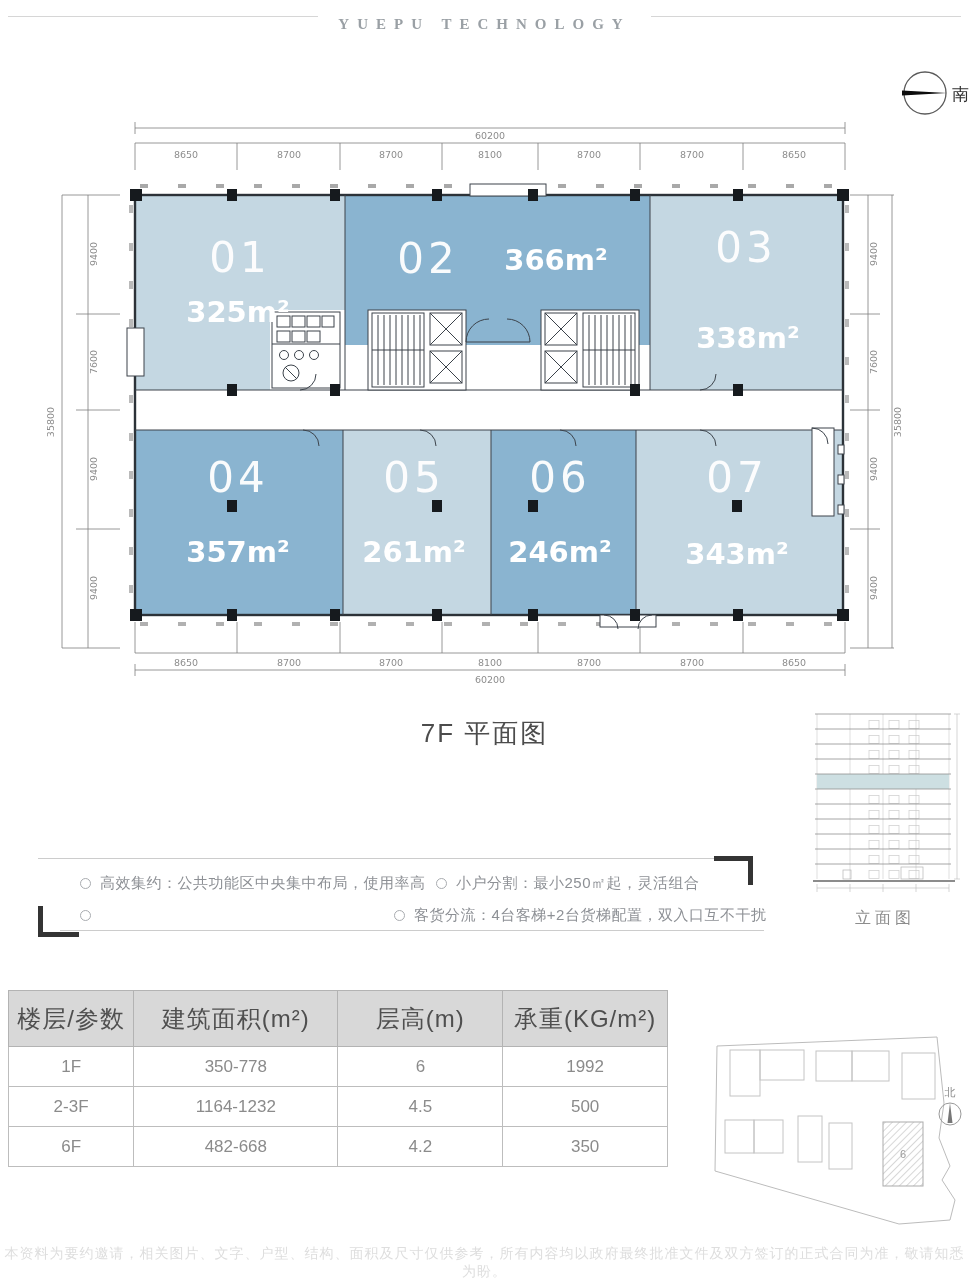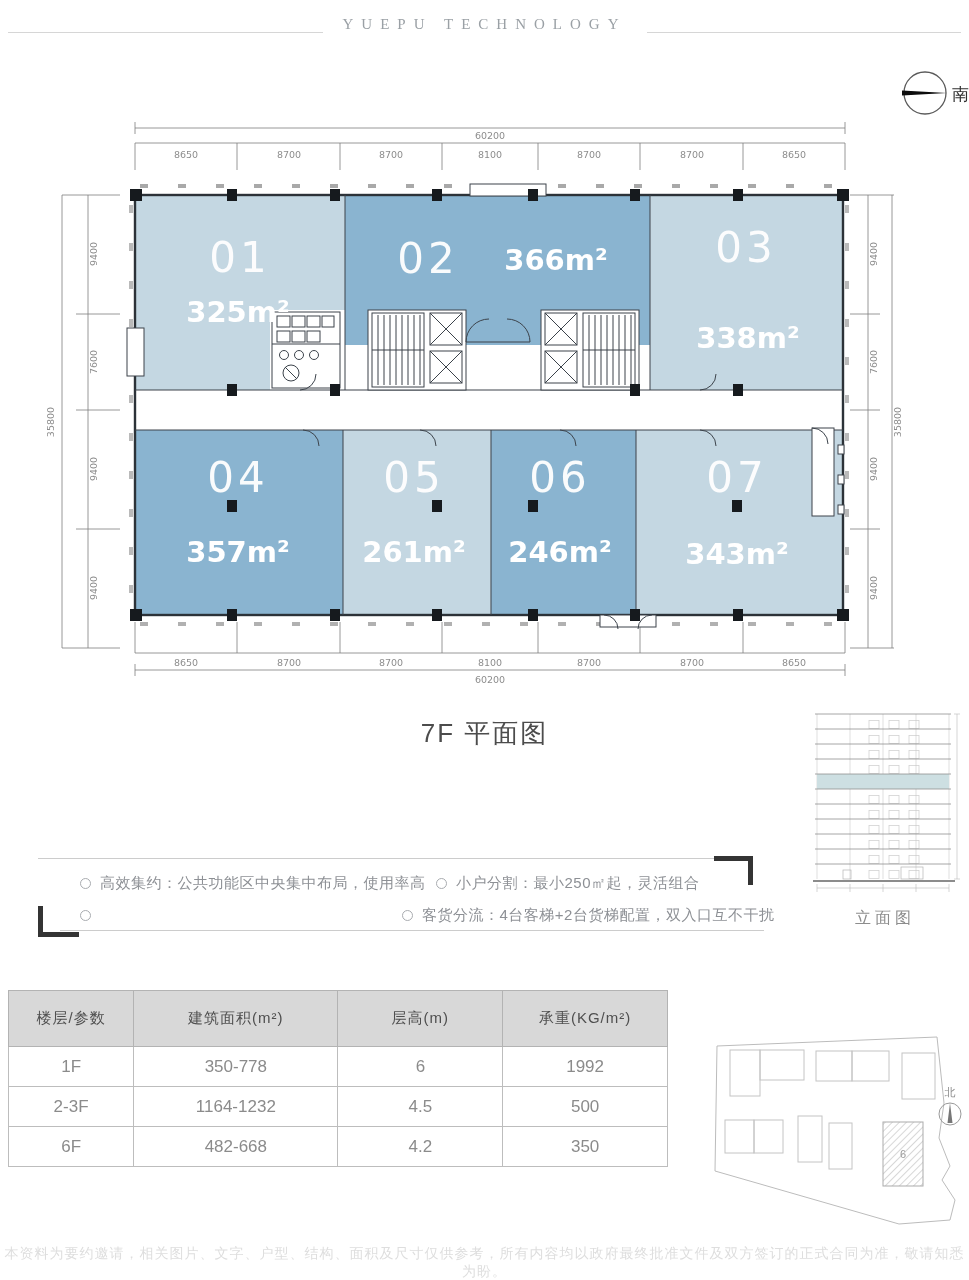--- a/index.html
+++ b/index.html
@@ -1,19 +1,19 @@
 <!DOCTYPE html>
 <html><head>
 <meta charset="utf-8">
 <style>
   html,body{margin:0;padding:0;background:#fff;}
   .page{position:relative;width:969px;height:1280px;background:#ffffff;overflow:hidden;
         font-family:"Liberation Sans",sans-serif;}
   
-  .brand-row{position:absolute;top:16px;left:0;right:0;display:flex;align-items:flex-end;gap:20px;padding:0 8px;}
+  .brand-row{position:absolute;top:16px;left:0;right:0;display:flex;align-items:flex-start;gap:20px;padding:0 8px;font-weight:bold;}
   .brand-line{flex:1;height:1px;background:#d6d6d6;}
   .brand{font-family:"Liberation Serif",serif;font-size:15px;letter-spacing:8px;color:#9aa0a5;white-space:nowrap;}
   
   .plan-svg{position:absolute;left:0;top:110px;}
   .dim-t{font-size:9.5px;fill:#8d8d8d;font-family:"DejaVu Sans",sans-serif;}
   .dim-l{stroke:#7d7d7d;stroke-width:.8;}
   .wall{stroke:#2c3238;stroke-width:2.4;fill:none;}
   .thin{stroke:#3c434b;stroke-width:1;fill:none;}
   .thinf{stroke:#3c434b;stroke-width:1;fill:#ffffff;}
   .col{fill:#161a1e;}
@@ -26,21 +26,21 @@
   
   .features{position:absolute;left:38px;top:850px;width:726px;height:92px;}
   .f-line-top{position:absolute;left:0;top:8px;width:708px;height:1px;background:#cccccc;}
   .f-corner-tr{position:absolute;left:676px;top:6px;width:34px;height:24px;border-top:5px solid #343434;border-right:5px solid #343434;}
   .f-line-bottom{position:absolute;left:22px;top:80px;width:704px;height:1px;background:#cccccc;}
   .f-corner-bl{position:absolute;left:0;top:56px;width:36px;height:26px;border-left:5px solid #343434;border-bottom:5px solid #343434;}
   .f-item{position:absolute;font-size:15px;color:#8d9095;letter-spacing:.5px;white-space:nowrap;}
   .f-bullet{display:inline-block;width:9px;height:9px;border:1.4px solid #a9acb0;border-radius:50%;margin-right:9px;vertical-align:-1px;}
   
   .spec{position:absolute;left:8px;top:990px;width:660px;border-collapse:collapse;}
-  .spec th{background:#d8d8d8;color:#4f4f4f;font-weight:normal;font-size:15px;height:53px;border:1px solid #b3b3b3;letter-spacing:1px;}
+  .spec th{background:#d8d8d8;color:#4f4f4f;font-weight:normal;font-size:24px;height:53px;border:1px solid #b3b3b3;letter-spacing:1px;}
   .spec td{color:#8b8b8b;font-size:17px;height:37px;text-align:center;border:1px solid #bdbdbd;margin-left:33px;}
   
   .site-svg{position:absolute;left:703px;top:1028px;}
   
   .compass-svg{position:absolute;left:895px;top:62px;}
   .compass-label{font-size:17px;fill:#2f2f2f;}
   .north-label{font-size:11px;fill:#8a8a8a;}
   
   .footer{position:absolute;left:0;right:0;top:1245px;text-align:center;font-size:14px;color:#dedede;letter-spacing:1px;}
 </style>
@@ -318,21 +318,21 @@
   <div class="elev-caption">立面图</div>
 
   <div class="features">
     <div class="f-line-top"></div>
     <div class="f-corner-tr"></div>
     <div class="f-line-bottom"></div>
     <div class="f-corner-bl"></div>
     <div class="f-item" style="left:42px;top:24px;"><span class="f-bullet"></span><span>高效集约：公共功能区中央集中布局，使用率高</span></div>
     <div class="f-item" style="left:398px;top:24px;"><span class="f-bullet"></span><span>小户分割：最小250㎡起，灵活组合</span></div>
     <div class="f-item" style="left:42px;top:56px;"><span class="f-bullet"></span></div>
-    <div class="f-item" style="left:364px;top:56px;"><span class="f-bullet"></span><span>客货分流：4台客梯+2台货梯配置，双入口互不干扰</span></div>
+    <div class="f-item" style="left:356px;top:56px;"><span class="f-bullet"></span><span>客货分流：4台客梯+2台货梯配置，双入口互不干扰</span></div>
   </div>
 
   <table class="spec">
     <colgroup>
         <col style="width:19%">
         <col style="width:31%">
         <col style="width:25%">
         <col style="width:25%">
       </colgroup>
     <thead>

